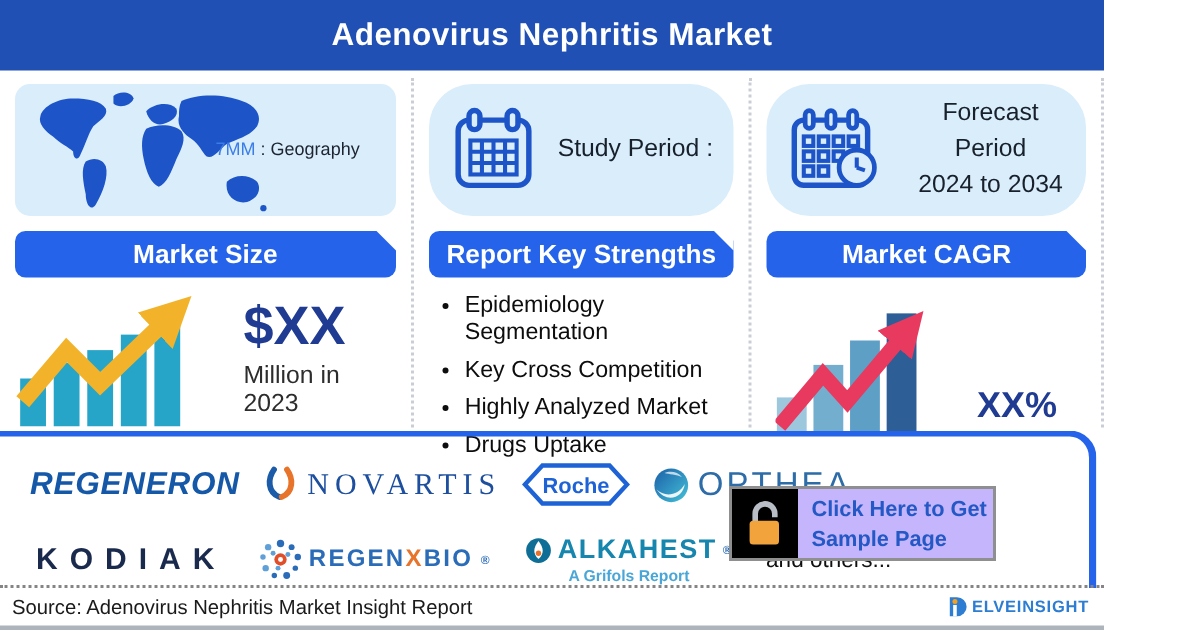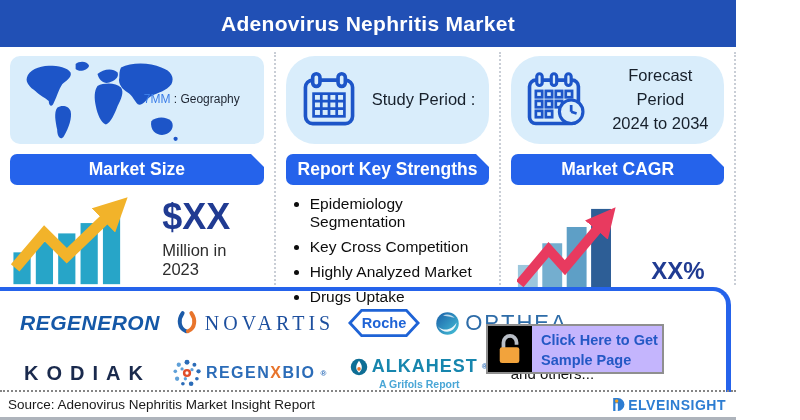--- a/index.html
+++ b/index.html
@@ -57,21 +57,21 @@
   
   .cta{position:absolute;top:33px;right:62px;width:178px;height:50px;border:2px solid #8f8f8f;
        background:#c4b5fd;display:flex;cursor:pointer;box-sizing:border-box;}
   .lockbox{width:44px;background:#000;display:flex;align-items:center;justify-content:center;flex:none;}
   .ctatext{padding:5px 0 0 9px;font-size:14.5px;font-weight:700;color:#2458C5;line-height:1.35;}
   
   .footer{position:absolute;left:0;right:0;bottom:0;height:27px;border-top:2px dotted #858585;
        display:flex;align-items:center;justify-content:space-between;padding:0 10px 0 8px;box-sizing:border-box;}
   .source{font-size:13.5px;color:#1a1a1a;}
   .brand{display:flex;align-items:center;gap:2px;}
-  .brand .word{font-size:14px;font-weight:700;color:#2D7DD2;letter-spacing:.5px;}
+  .brand .word{font-size:11px;font-weight:700;color:#2D7DD2;letter-spacing:.5px;}
 </style>
 </head>
 <body>
 
 <div class="page">
 
   <header class="topbar">
     <h1>Adenovirus Nephritis Market</h1>
   </header>
 

